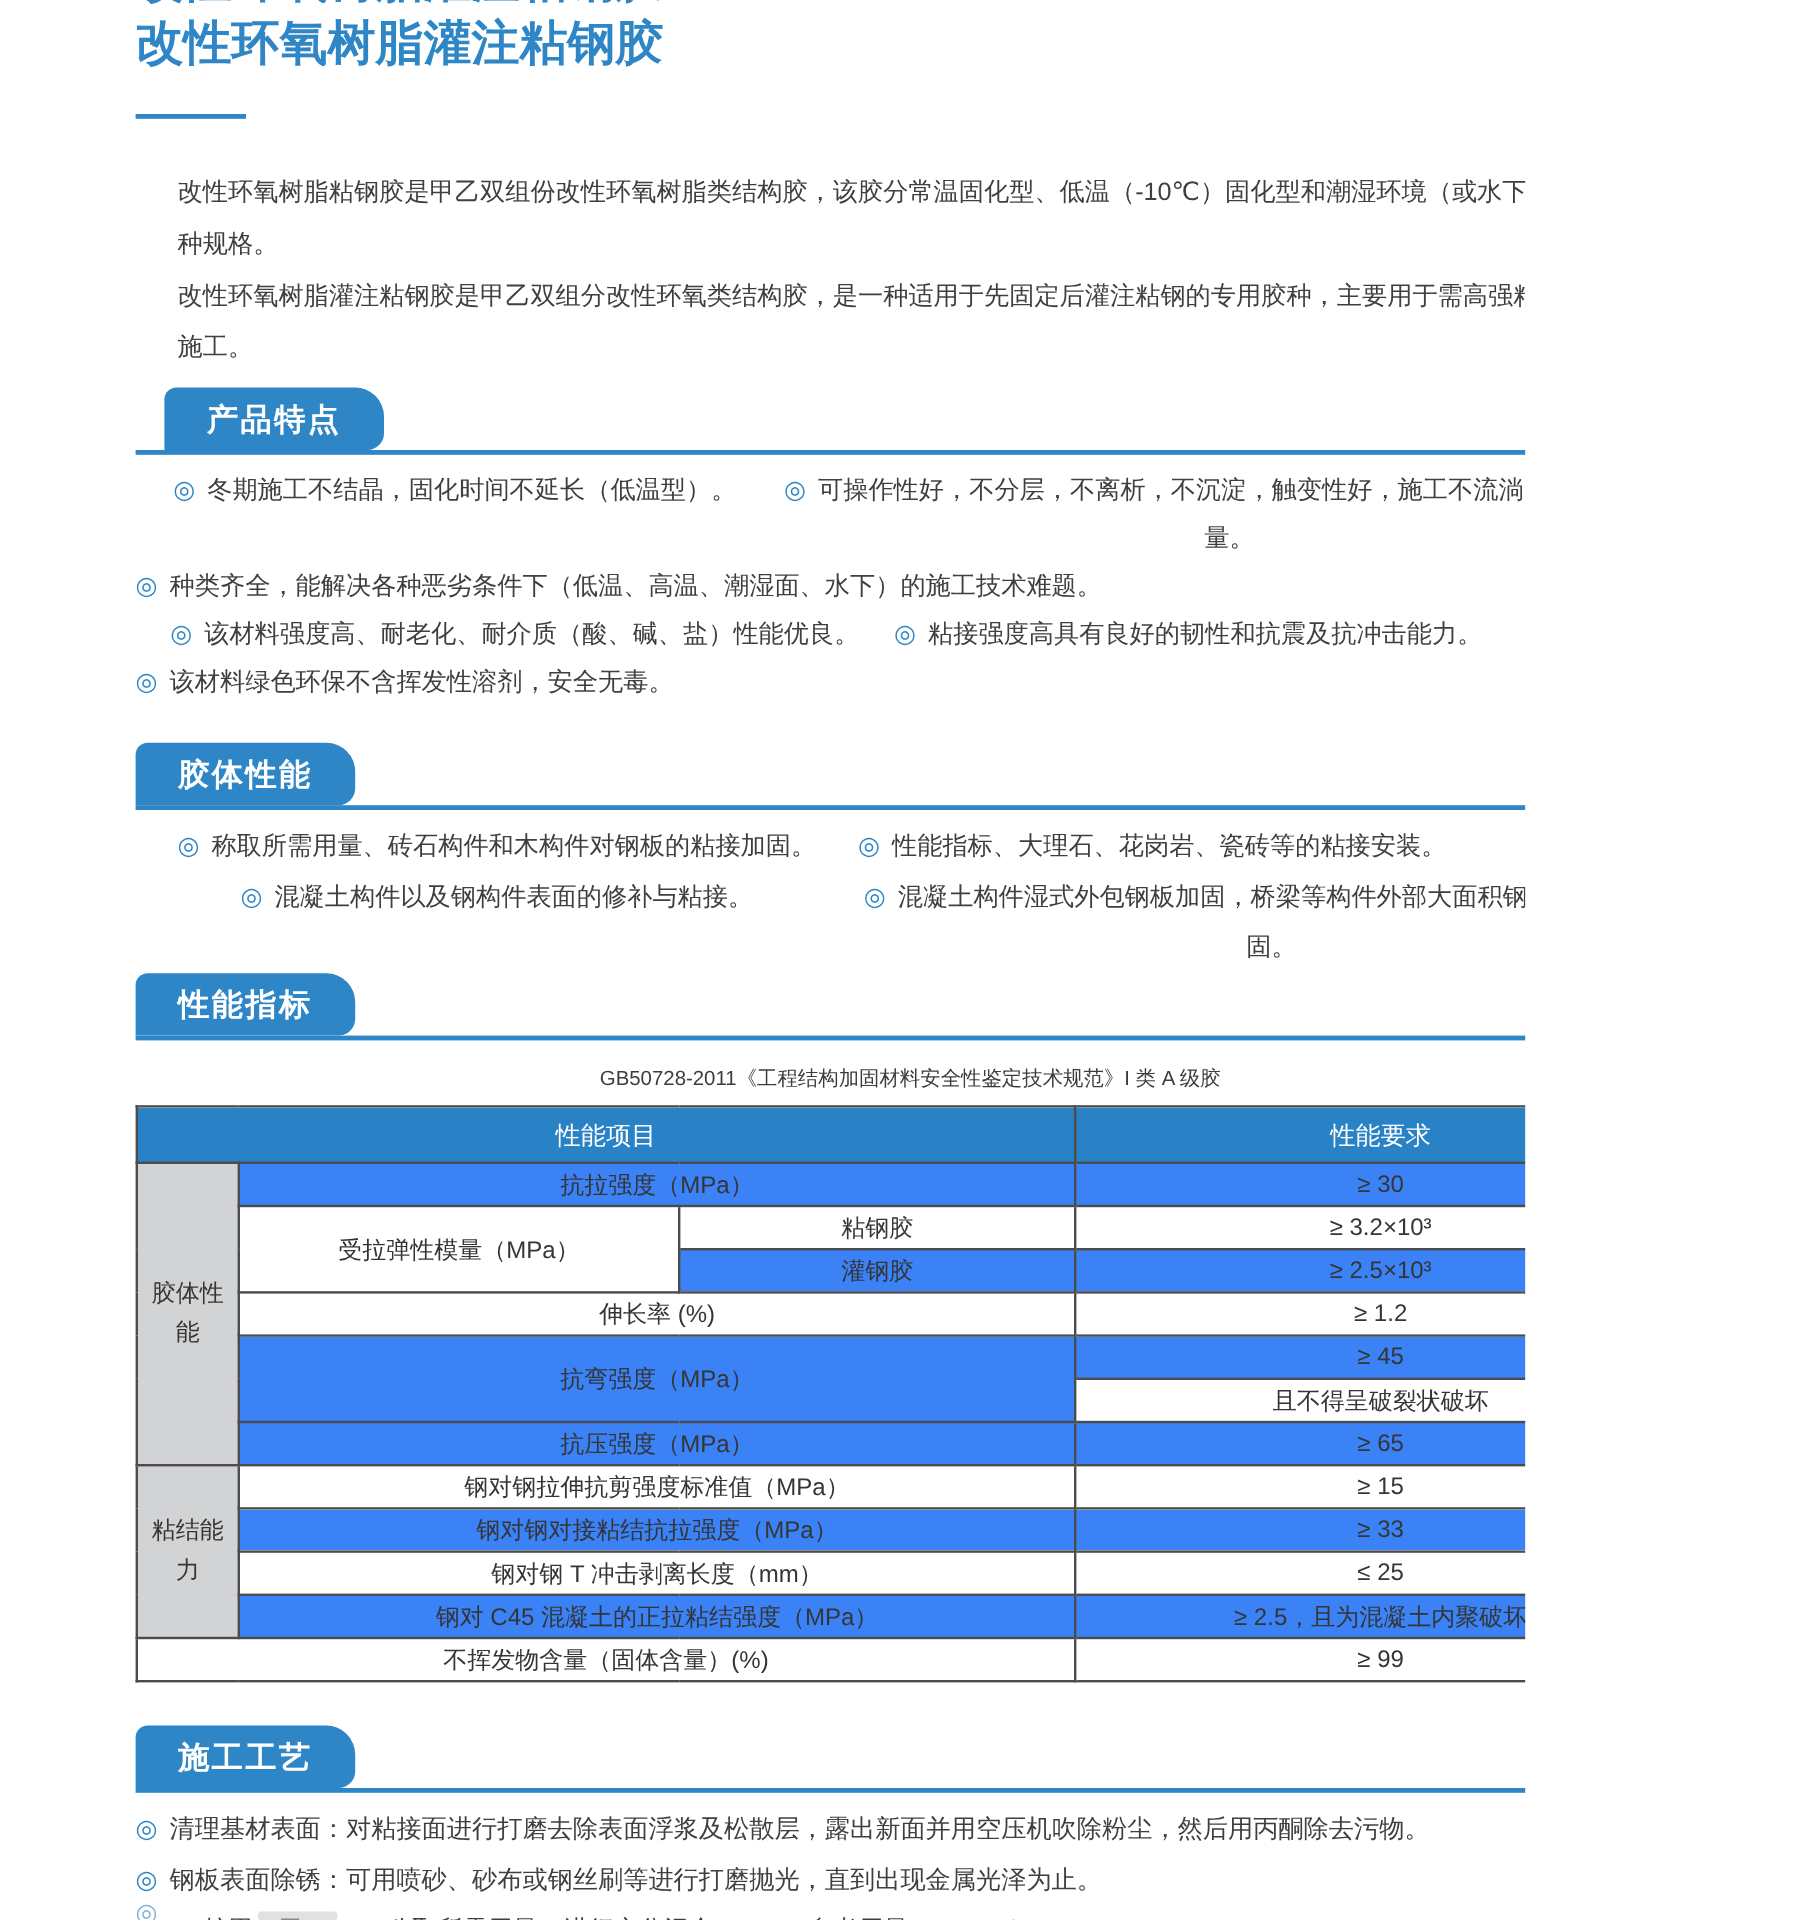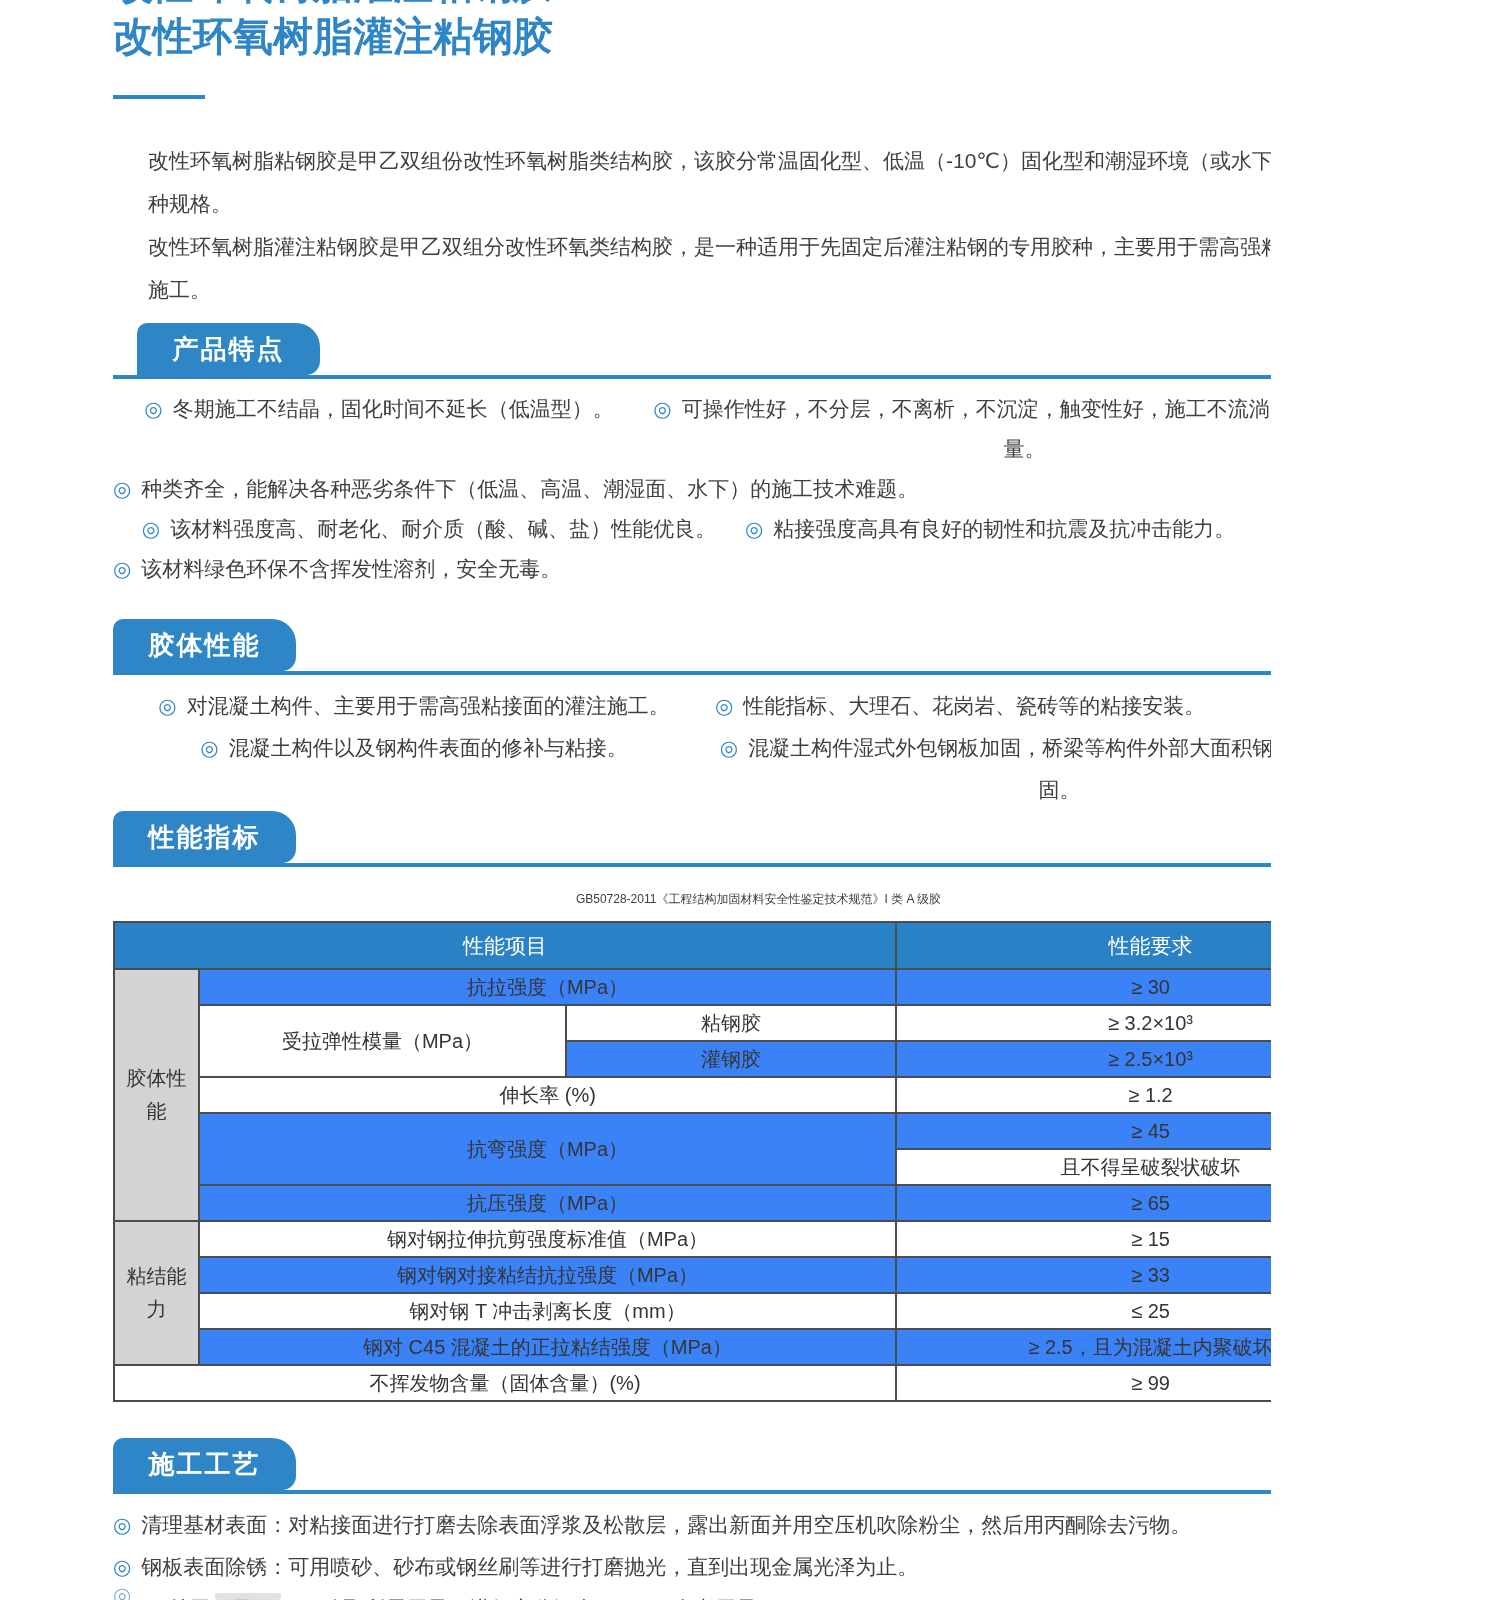--- a/index.html
+++ b/index.html
@@ -34,21 +34,21 @@
 
   .bullets { margin-top:10px; }
   .brow { display:flex; align-items:flex-start;text-align:center; }
   .bitem { font-size:21px; line-height:40px; color:#3f3f3f; }
   .bitem .bullet { color:#2e86c6; margin-right:10px; }
   .w532 { width:532px; flex:0 0 532px; }
   .w602 { width:602px; flex:0 0 602px; }
   .w632 { width:632px; flex:0 0 632px; }
   .lh42 .bitem { line-height:42px; }
 
-  .perf-caption { margin-top:20px; text-align:center; font-size:12px; color:#3c3c3c; line-height:24px; }
+  .perf-caption { margin-top:20px; text-align:center; font-size:17px; color:#3c3c3c; line-height:24px; }
 
   table.perf { margin-top:10px; width:1291px; border-collapse:collapse; table-layout:fixed; }
   table.perf td {
     border:2px solid #4b4c4e; text-align:center; vertical-align:middle;
     font-size:20px; color:#353535; height:36px; padding:0 6px; overflow:hidden;
   }
   table.perf tr.thead td { background:#2a82c6; color:#ffffff; font-size:21px; height:47px; }
   td.gray { background:#3b82f6; }
   td.white { background:#ffffff; }
   td.group { background:#d2d3d5; padding:0 17px; line-height:33px; font-size:21px; }
@@ -95,21 +95,21 @@
       <div class="brow">
         <div class="bitem"><span class="bullet">◎</span><span>该材料绿色环保不含挥发性溶剂，安全无毒。</span></div>
       </div>
     </div>
 
     <div class="sec mt-apps">
       <span class="tab">胶体性能</span>
     </div>
     <div class="bullets lh42">
       <div class="brow">
-        <div class="bitem w602"><span class="bullet">◎</span><span>对混凝土构件、主要用于需高强粘接面的灌注施工。</span></div>
+        <div class="bitem w602"><span class="bullet">◎</span><span>称取所需用量、砖石构件和木构件对钢板的粘接加固。</span></div>
         <div class="bitem"><span class="bullet">◎</span><span>性能指标、大理石、花岗岩、瓷砖等的粘接安装。</span></div>
       </div>
       <div class="brow">
         <div class="bitem w602"><span class="bullet">◎</span><span>混凝土构件以及钢构件表面的修补与粘接。</span></div>
         <div class="bitem"><span class="bullet">◎</span><span>混凝土构件湿式外包钢板加固，桥梁等构件外部大面积钢板灌注粘钢加固。</span></div>
       </div>
     </div>
 
     <div class="sec mt-perf">
       <span class="tab">性能指标</span>

